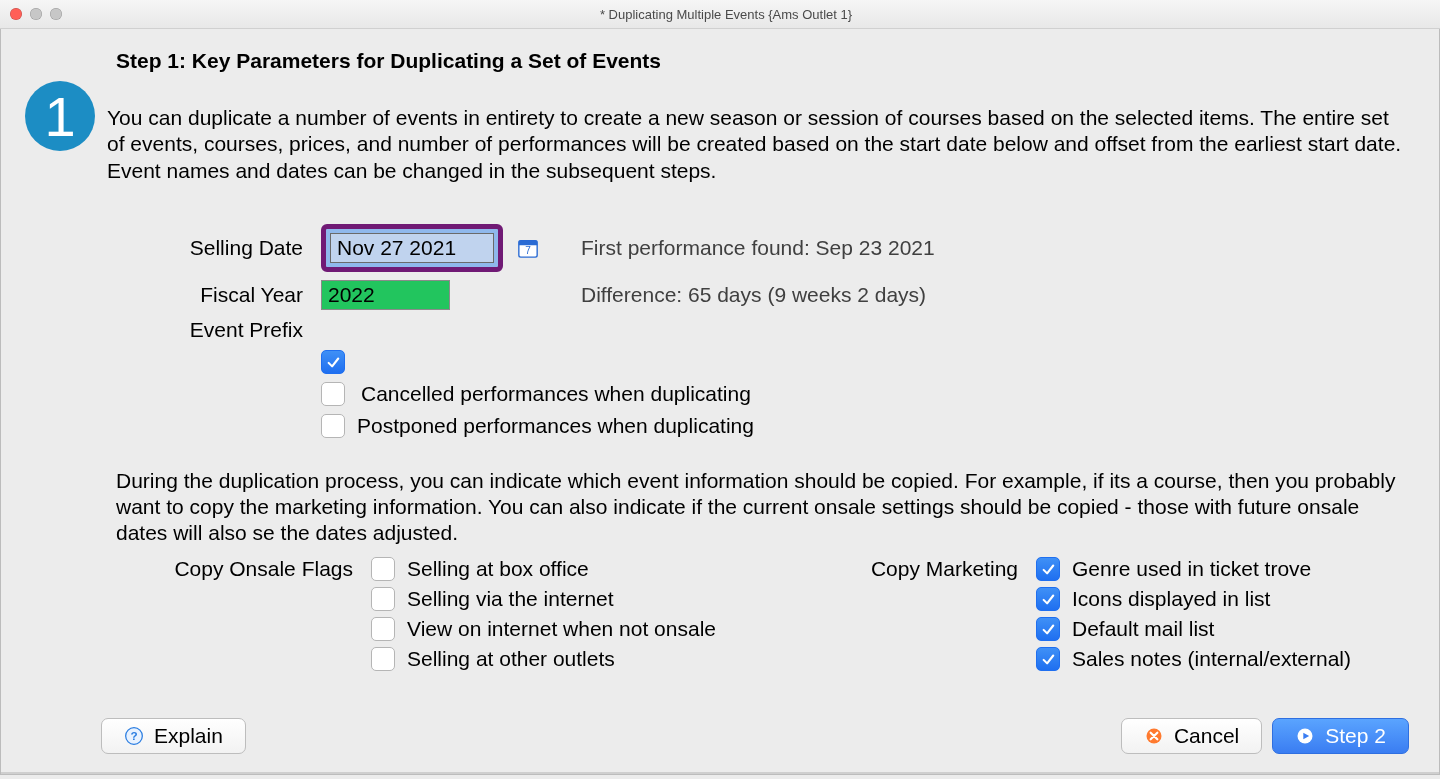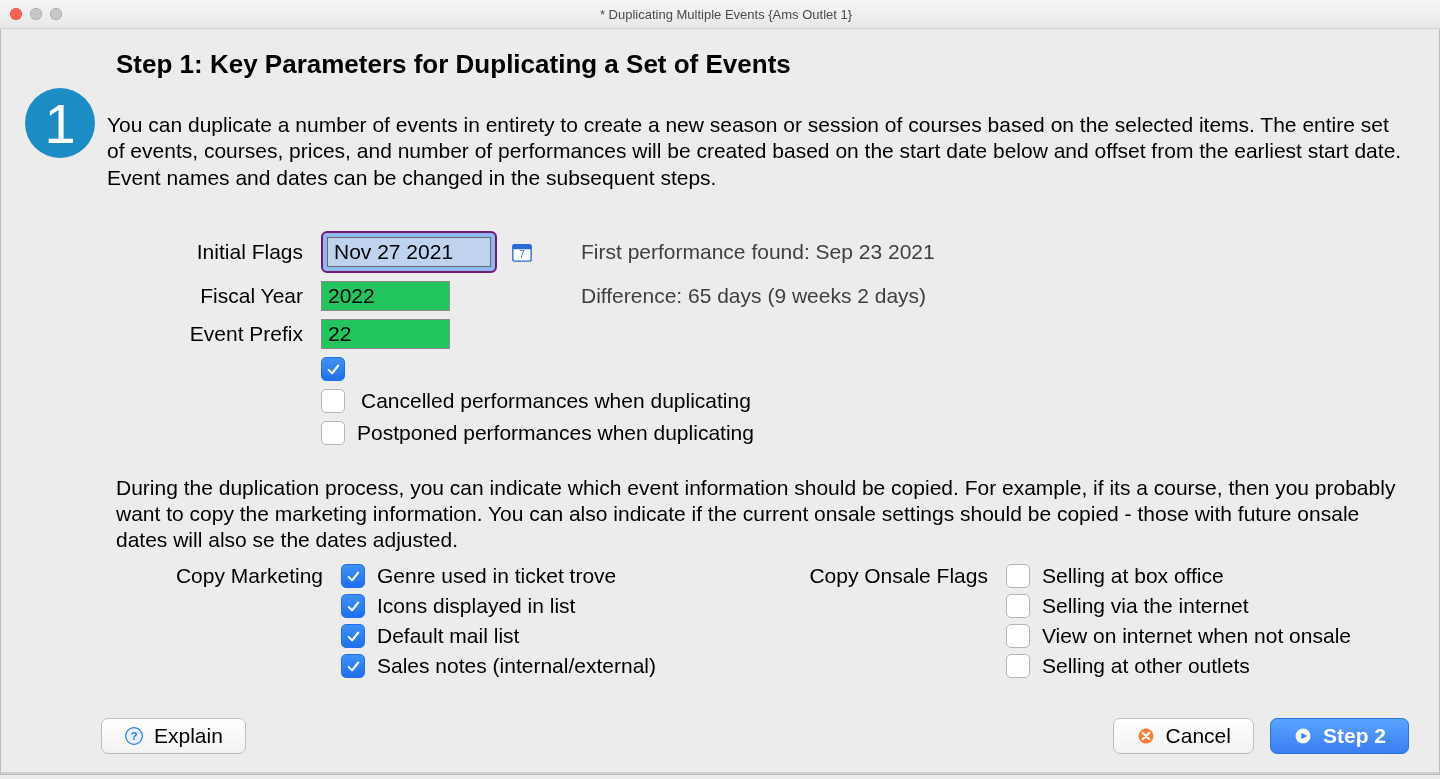--- a/index.html
+++ b/index.html
@@ -42,21 +42,21 @@
     border: 1px solid #bcbcbc;
     border-top: none;
     height: 745px;
     background:#ececec;
     position: relative;
   }
   .content {
     padding: 20px 20px 60px 20px;
   }
   h1.step-title {
-    font-size: 26px;
+    font-size: 21px;
     font-weight: 700;
     margin: 0 0 4px 0;
     padding-left: 95px;
   }
   .intro-row { display:flex; }
   .big-badge {
     width:70px; height:70px; border-radius:50%;
     background:#1c8dc4; color:#fff; font-size:56px; font-weight:300;
     display:flex; align-items:center; justify-content:center;
     flex:0 0 70px; margin: 4px 12px 0 4px;
@@ -83,21 +83,21 @@
     font-size:21px;
     padding: 1px 6px;
     width: 115px;
     border:1px solid #8a8a8a;
     background:#22c55e;
     height:26px;
   }
   .date-cell { display:flex; align-items:center; }
   .focus-ring {
     display:inline-flex; align-items:center;
-    padding:4px; border:2px solid #701a75; border-radius:6px;
+    padding:4px; border:5px solid #701a75; border-radius:6px;
     background:#8fb8ec;
   }
   .focus-ring .text-input {
     border:1px solid #6a6a6a;
     background:#c0d3ee;
     width:150px;
   }
   .cal-icon {
     margin-left:14px; width:22px; height:22px; display:inline-flex;
     align-items:center; justify-content:center;
@@ -138,24 +138,24 @@
     padding: 0 30px 0 100px;
   }
   .btn {
     height:34px; border-radius:7px; font-size:21px;
     display:inline-flex; align-items:center; gap:10px;
     padding: 0 22px; cursor:pointer;
     border:1px solid #bdbdbd; background:linear-gradient(#ffffff,#f2f2f2);
   }
   .btn.primary {
     background: linear-gradient(#5aa4ff,#3a7df2);
-    border-color:#2f6fe0; color:#fff;font-weight:bold;
+    border-color:#2f6fe0; color:#fff;
   }
   .btn .ico { width:20px; height:20px; display:inline-flex; align-items:center; justify-content:center;}
-  .right-buttons { display:flex; gap:16px; }
+  .right-buttons { display:flex; gap:10px; }
   .hr-bottom {
     position:absolute; left:0; right:0; bottom:0; height:2px;
     background:#cfcfcf;
   }
 </style>
 </head>
 <body>
 
 <div class="titlebar">
   <div class="traffic-lights">
@@ -171,21 +171,21 @@
 
     <h1 class="step-title">Step 1: Key Parameters for Duplicating a Set of Events</h1>
 
     <div class="intro-row">
       <div class="big-badge">1</div>
       <div class="intro-text">You can duplicate a number of events in entirety to create a new season or session of courses based on the selected items.   The entire set of  events, courses, prices, and number of  performances will be created based on the start date below and offset from the earliest start date.   Event names and dates can be changed in the subsequent steps.</div>
     </div>
 
     <div class="form-grid">
 
-      <div class="label">Initial Flags</div>
+      <div class="label">Selling Date</div>
       <div class="date-cell">
         <span class="focus-ring">
           <input class="text-input" type="text" value="Nov 27 2021" style="">
         </span>
         <span class="cal-icon">
           <svg viewBox="0 0 24 24">
               <rect x="2" y="4" width="20" height="18" rx="2" fill="#fff" stroke="#2a6bd4" stroke-width="1.5"></rect>
               <rect x="2" y="4" width="20" height="5" fill="#2a6bd4"></rect>
               <text x="12" y="19" text-anchor="middle" font-size="11" fill="#2a6bd4" font-family="Arial">7</text>
             </svg>
@@ -193,23 +193,20 @@
       </div>
       <div class="info-blue">First performance found: Sep 23 2021</div>
 
       <div class="label">Fiscal Year</div>
       <div>
         <input class="text-input" type="text" value="2022" style="">
       </div>
       <div class="info-blue">Difference: 65 days (9 weeks 2 days)</div>
 
       <div class="label">Event Prefix</div>
-      <div>
-        <input class="text-input" type="text" value="22" style="">
-      </div>
       <div></div>
 
       <div class="cb-row" style="grid-column: 2 / span 2;">
         <span class="cb checked">
           <svg viewBox="0 0 16 16">
               <polyline points="3,9 7,13 14,4" fill="none" stroke="#fff" stroke-width="2.4" stroke-linecap="round" stroke-linejoin="round"></polyline>
             </svg>
         </span>
       </div>
 
@@ -222,20 +219,46 @@
       <div></div>
       <div class="cb-row" style="grid-column: 2 / span 2;">
         <span class="cb"></span>
         <span>Postponed performances when duplicating</span>
       </div>
     </div>
 
     <div class="section-para">During the duplication process, you can indicate which event information should be copied.  For example, if its a course, then you probably want to copy the marketing information.  You can also indicate if the current onsale settings should be copied - those with future onsale dates will also se the dates adjusted.</div>
 
     <div class="copy-cols">
+
+      <div class="copy-col right">
+        <div class="label">Copy Onsale Flags</div>
+        <div class="cb-row">
+          <span class="cb"></span>
+          <span>Selling at box office</span>
+        </div>
+
+        <div></div>
+        <div class="cb-row">
+          <span class="cb"></span>
+          <span>Selling via the internet</span>
+        </div>
+
+        <div></div>
+        <div class="cb-row">
+          <span class="cb"></span>
+          <span>View on internet when not onsale</span>
+        </div>
+
+        <div></div>
+        <div class="cb-row">
+          <span class="cb"></span>
+          <span>Selling at other outlets</span>
+        </div>
+      </div>
 
       <div class="copy-col">
         <div class="label">Copy Marketing</div>
         <div class="cb-row">
           <span class="cb checked">
             <svg viewBox="0 0 16 16">
                 <polyline points="3,9 7,13 14,4" fill="none" stroke="#fff" stroke-width="2.4" stroke-linecap="round" stroke-linejoin="round"></polyline>
               </svg>
           </span>
           <span>Genre used in ticket trove</span>
@@ -262,46 +285,20 @@
         </div>
 
         <div></div>
         <div class="cb-row">
           <span class="cb checked">
             <svg viewBox="0 0 16 16">
                 <polyline points="3,9 7,13 14,4" fill="none" stroke="#fff" stroke-width="2.4" stroke-linecap="round" stroke-linejoin="round"></polyline>
               </svg>
           </span>
           <span>Sales notes (internal/external)</span>
-        </div>
-      </div>
-
-      <div class="copy-col right">
-        <div class="label">Copy Onsale Flags</div>
-        <div class="cb-row">
-          <span class="cb"></span>
-          <span>Selling at box office</span>
-        </div>
-
-        <div></div>
-        <div class="cb-row">
-          <span class="cb"></span>
-          <span>Selling via the internet</span>
-        </div>
-
-        <div></div>
-        <div class="cb-row">
-          <span class="cb"></span>
-          <span>View on internet when not onsale</span>
-        </div>
-
-        <div></div>
-        <div class="cb-row">
-          <span class="cb"></span>
-          <span>Selling at other outlets</span>
         </div>
       </div>
     </div>
   </div>
 
   <div class="bottom-bar">
     <div>
       <div class="btn">
         <span class="ico">
           <svg viewBox="0 0 24 24">

